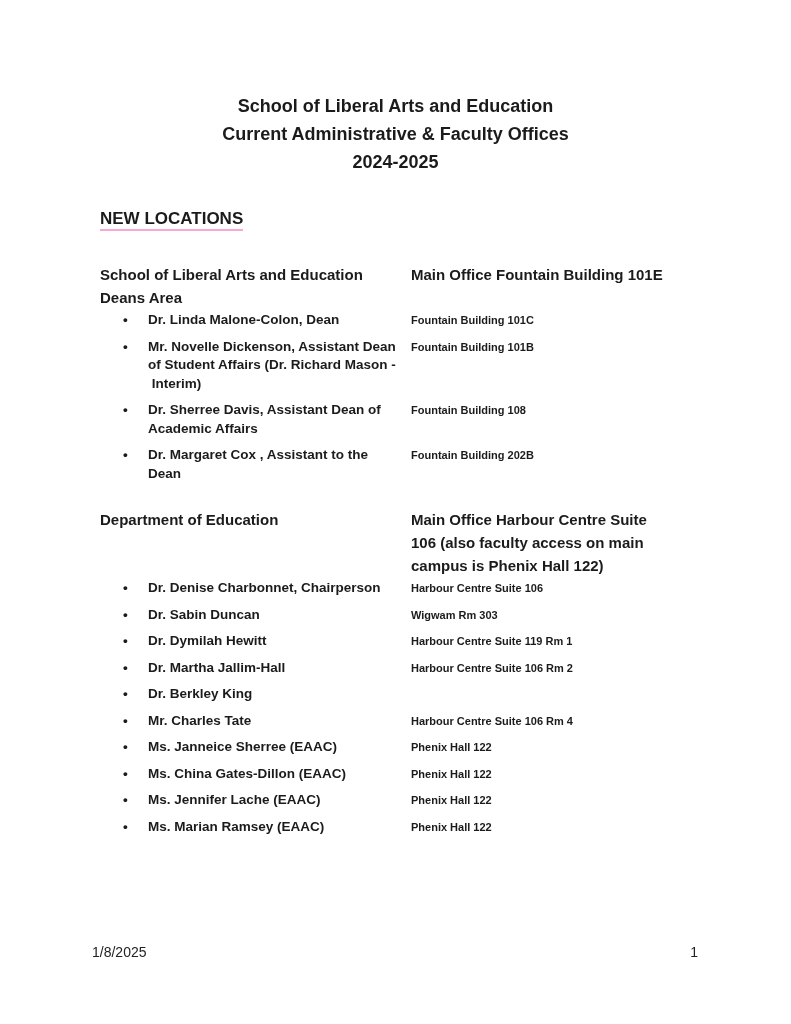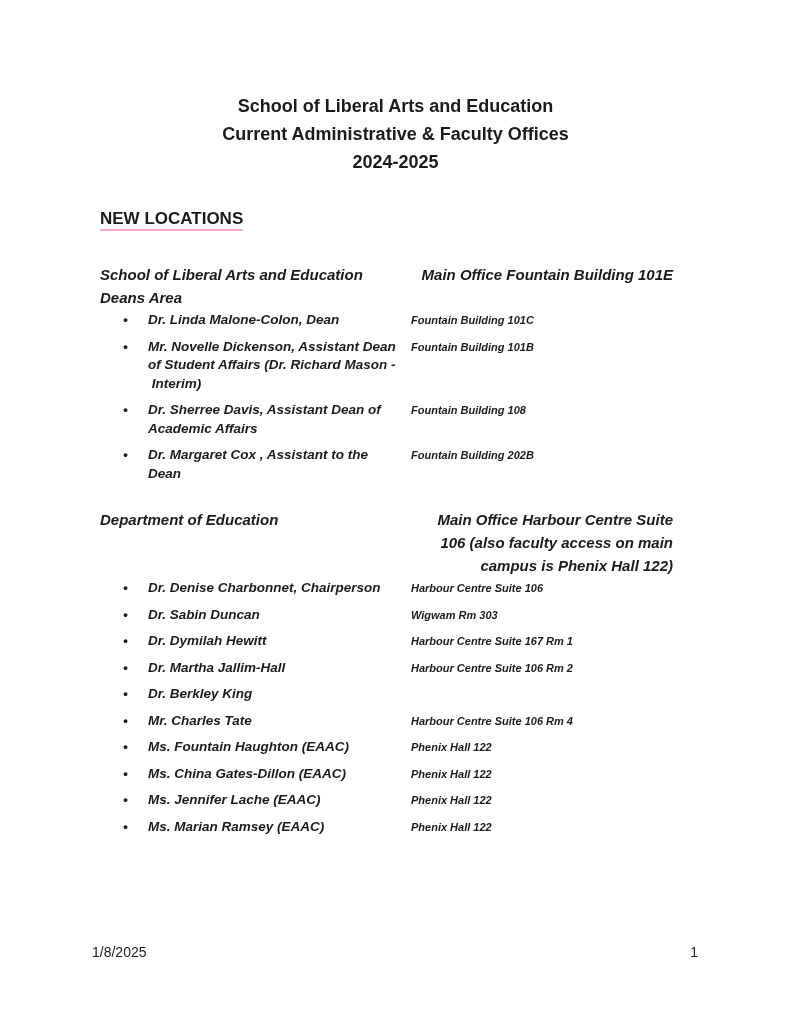--- a/index.html
+++ b/index.html
@@ -32,32 +32,30 @@
   .new-locations .underlined {
     border-bottom: 2px solid #f9a8d4;
     padding-bottom: 1px;
   }
   .section-1 { margin-top: 34px; }
   .section-2 { margin-top: 25px; }
   .row {
     display: grid;
     grid-template-columns: 311px 1fr;
     align-items: start;
-    font-style: italic;
   }
   .sec-header .sec-name {
     font-size: 15px;
     line-height: 23px;
     padding-right: 4px;
   }
   .sec-header .sec-office {
     font-size: 15px;
     line-height: 23px;
     padding-right: 18px;
-    text-align: right;
   }
   .rows { margin-top: 2px; }
   .entry { margin-bottom: 8px; }
   .entry .person-cell {
     position: relative;
     box-sizing: border-box;
     padding-left: 48px;
     padding-right: 9px;
     font-size: 13.5px;
     line-height: 18.5px;
@@ -156,21 +154,21 @@
           <span class="bullet">•</span>
           <span>Dr. Sabin Duncan</span>
         </div>
         <div class="location-cell">Wigwam Rm 303</div>
       </div>
       <div class="row entry">
         <div class="person-cell">
           <span class="bullet">•</span>
           <span>Dr. Dymilah Hewitt</span>
         </div>
-        <div class="location-cell">Harbour Centre Suite 167 Rm 1</div>
+        <div class="location-cell">Harbour Centre Suite 119 Rm 1</div>
       </div>
       <div class="row entry">
         <div class="person-cell">
           <span class="bullet">•</span>
           <span>Dr. Martha Jallim-Hall</span>
         </div>
         <div class="location-cell">Harbour Centre Suite 106 Rm 2</div>
       </div>
       <div class="row entry">
         <div class="person-cell">
@@ -181,21 +179,21 @@
       <div class="row entry">
         <div class="person-cell">
           <span class="bullet">•</span>
           <span>Mr. Charles Tate</span>
         </div>
         <div class="location-cell">Harbour Centre Suite 106 Rm 4</div>
       </div>
       <div class="row entry">
         <div class="person-cell">
           <span class="bullet">•</span>
-          <span>Ms. Fountain Haughton (EAAC)</span>
+          <span>Ms. Janneice Sherree (EAAC)</span>
         </div>
         <div class="location-cell">Phenix Hall 122</div>
       </div>
       <div class="row entry">
         <div class="person-cell">
           <span class="bullet">•</span>
           <span>Ms. China Gates-Dillon (EAAC)</span>
         </div>
         <div class="location-cell">Phenix Hall 122</div>
       </div>

